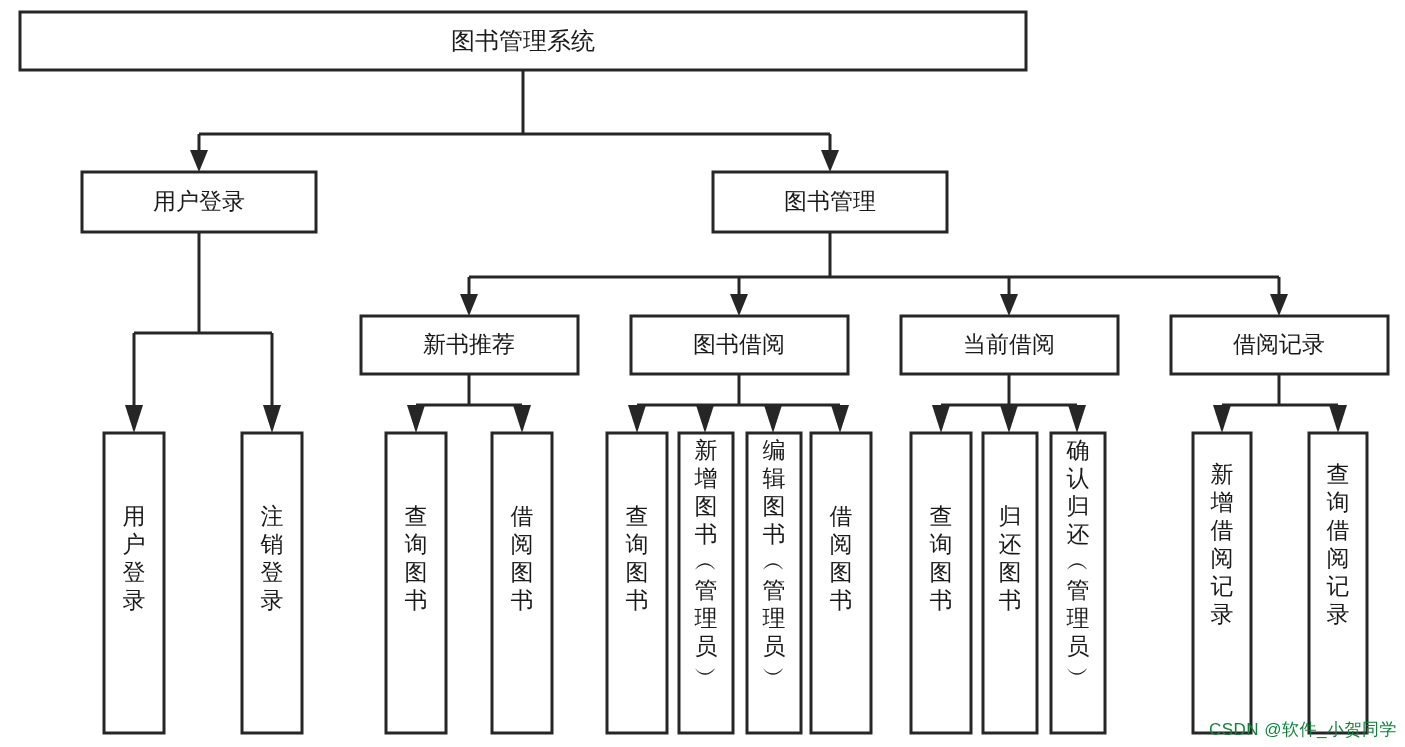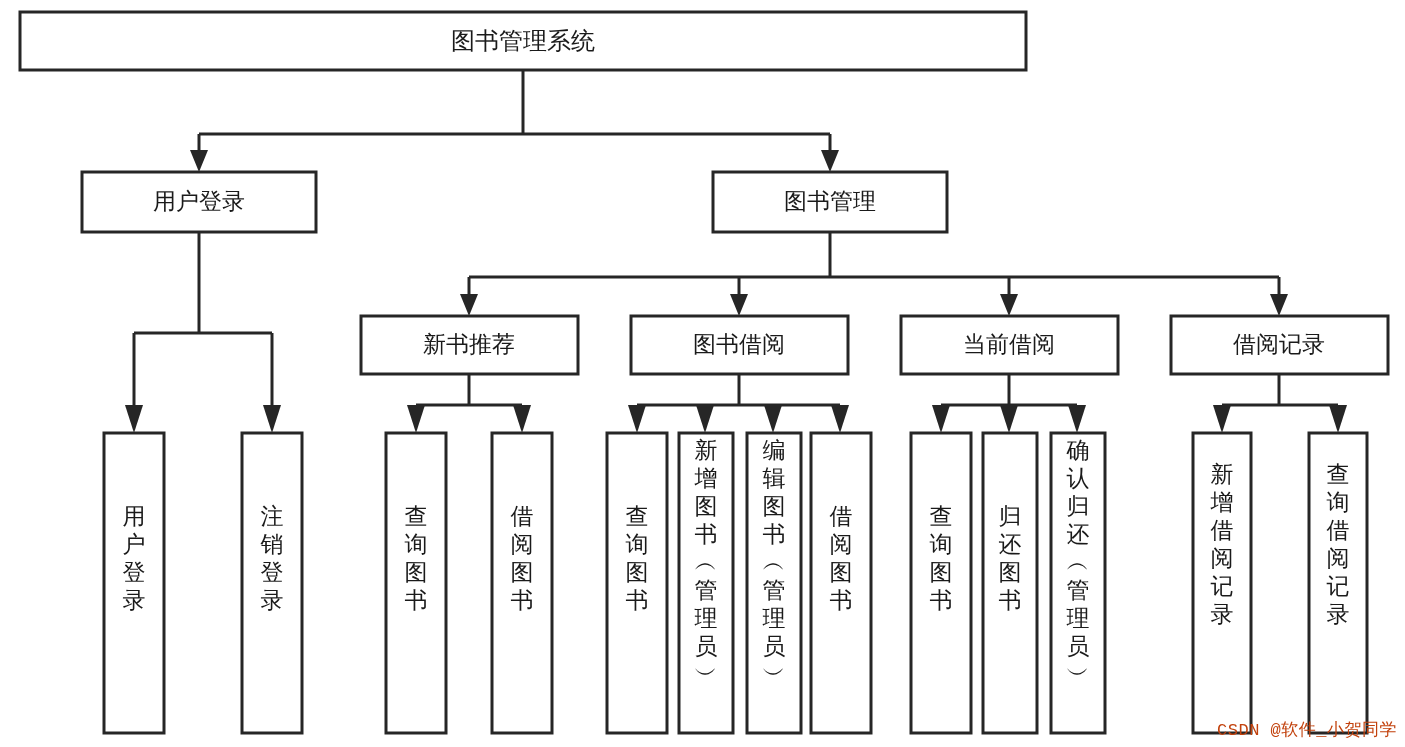--- a/index.html
+++ b/index.html
@@ -56,23 +56,23 @@
     stroke-linecap: butt;
   }
   .arrow-head {
     fill: #262626;
     stroke: none;
   }
   .watermark {
     position: absolute;
     right: 8px;
     bottom: 6px;
-    font-family: Liberation Mono, monospace;
+    font-family: Liberation Sans, sans-serif;
     font-size: 17px;
-    color: #c2410c;
+    color: #15803d;
     white-space: nowrap;
     letter-spacing: 0.5px;
   }
 </style>
 </head>
 <body>
 
 <div id="diagram-root">
   <svg class="flow" viewBox="0 0 1405 747" xmlns="http://www.w3.org/2000/svg">
 

